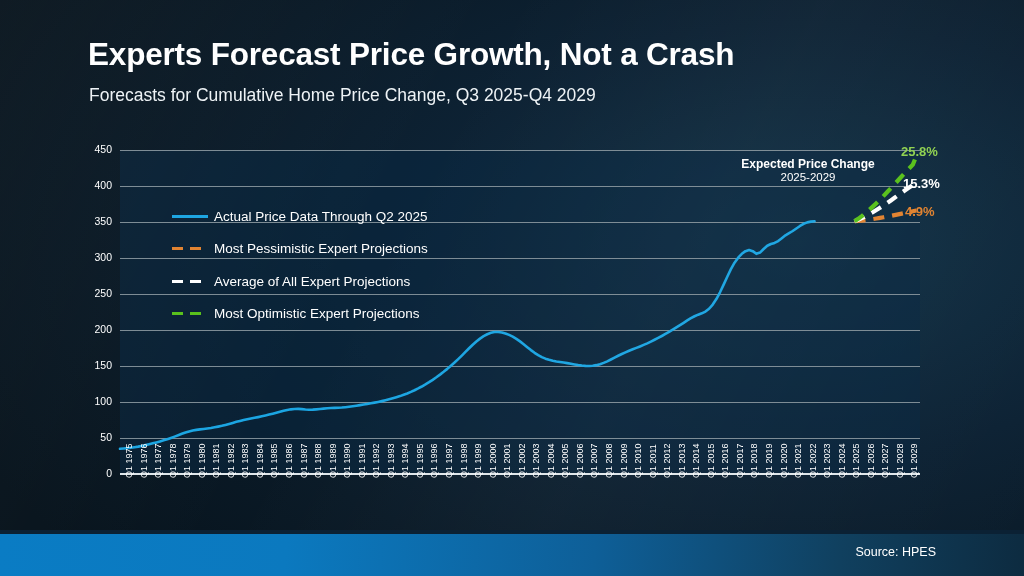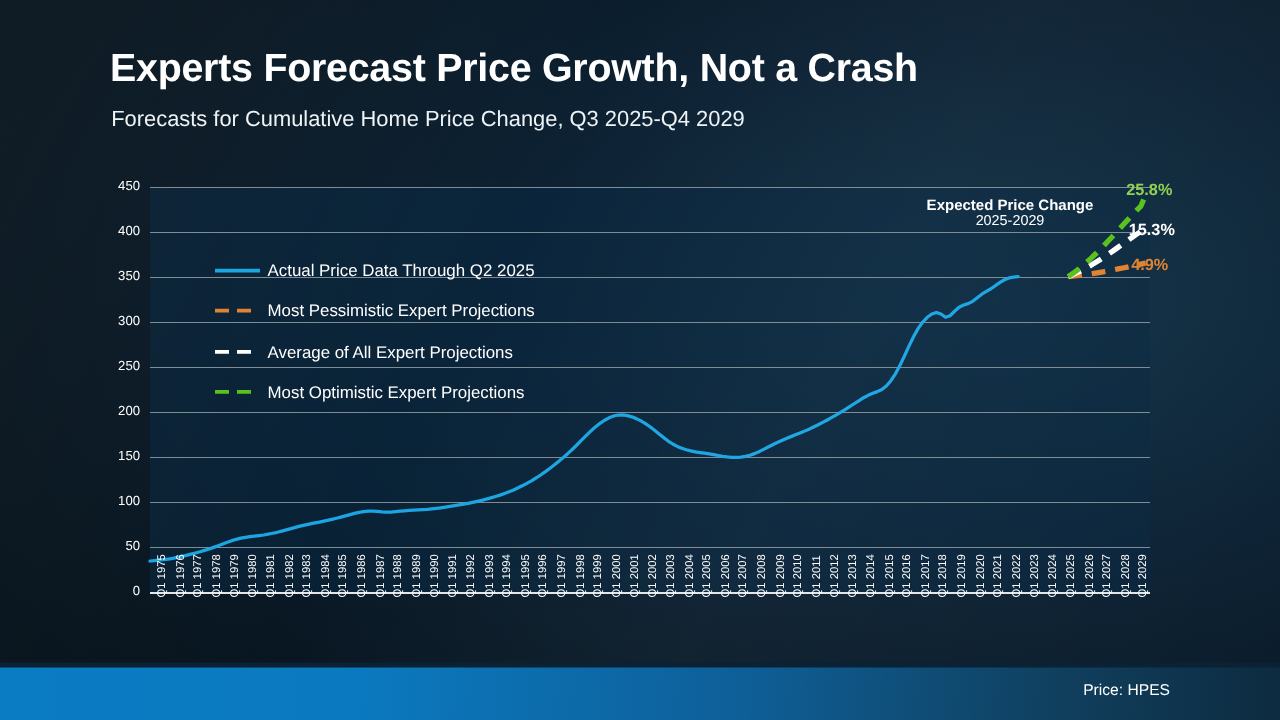--- a/index.html
+++ b/index.html
@@ -268,15 +268,15 @@
     <div class="ann-title">Expected Price Change</div>
     <div class="ann-sub">2025-2029</div>
   </div>
 
   <div class="vallabel" id="val-optimistic" style="left: 901px; top: 144px; color: rgb(143, 209, 79);">25.8%</div>
   <div class="vallabel" id="val-average" style="left: 903px; top: 176px; color: rgb(255, 255, 255);">15.3%</div>
   <div class="vallabel" id="val-pessimistic" style="left: 905px; top: 204px; color: rgb(225, 130, 47);">4.9%</div>
 
   <div class="footer-sep"></div>
   <div class="footer">
-    <div class="source">Price: HPES</div>
+    <div class="source">Source: HPES</div>
   </div>
 </div>
 
 </body></html>

